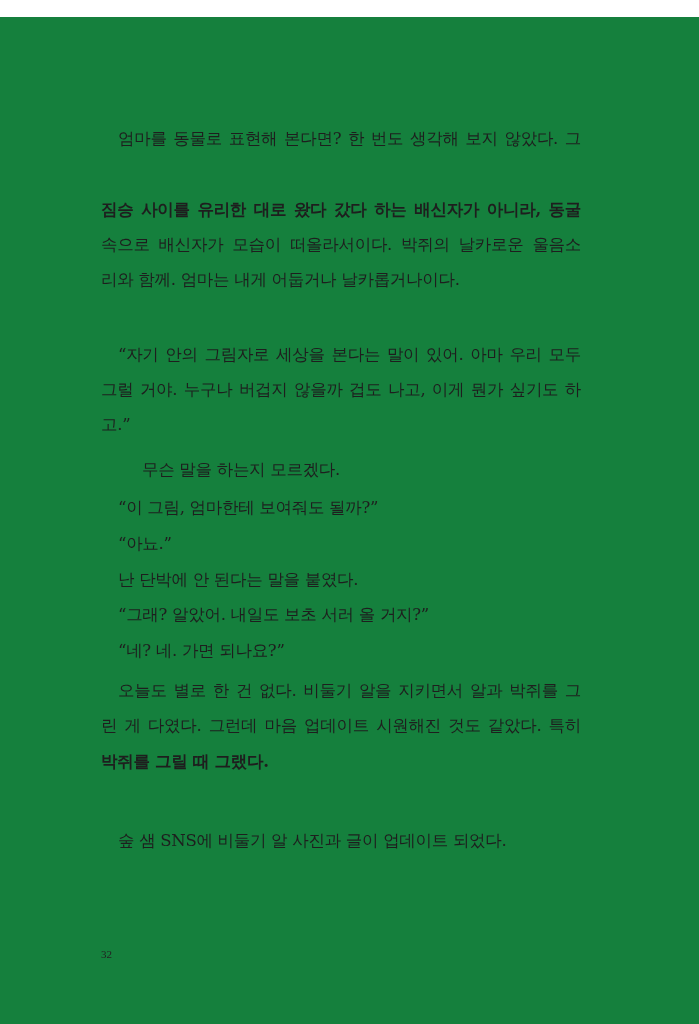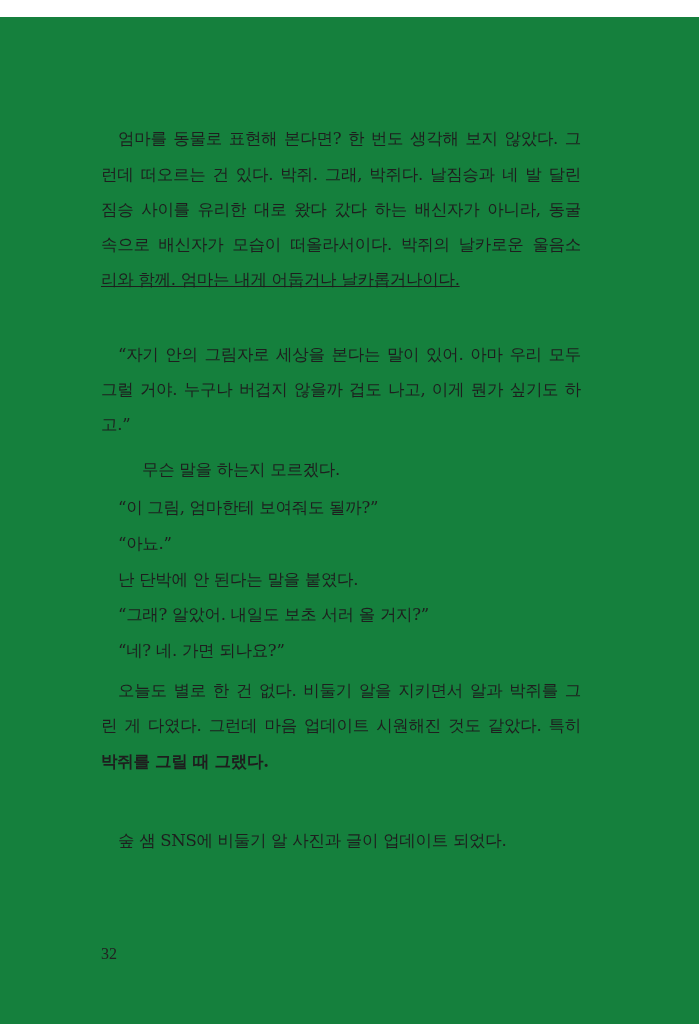--- a/index.html
+++ b/index.html
@@ -37,35 +37,34 @@
     }
     .line.indent {
       left: 118px;
       width: 463px;
     }
     .page-number {
       position: absolute;
       left: 101px;
       top: 927px;
       font-family: "Liberation Serif", "DejaVu Serif", serif;
-      font-size: 16px;
+      font-size: 11px;
       line-height: 20px;
       color: #222;
     }
   </style>
 </head>
 <body>
 
 <div class="page">
 
   <div class="line indent justify" style="top:111px;">엄마를 동물로 표현해 본다면? 한 번도 생각해 보지 않았다. 그</div>
-  <div class="line justify" style="top:147px;">런데 떠오르는 건 있다. 박쥐. 그래, 박쥐다. 날짐승과 네 발 달린</div>
-  <div class="line justify" style="top:182px;">짐승 사이를 유리한 대로 왔다 갔다 하는 배신자가 아니라, 동굴</div>
+  <div class="line justify" style="top:182px;font-weight:bold;">짐승 사이를 유리한 대로 왔다 갔다 하는 배신자가 아니라, 동굴</div>
   <div class="line justify" style="top:217px;">속으로 배신자가 모습이 떠올라서이다. 박쥐의 날카로운 울음소</div>
-  <div class="line" style="top:252px;text-decoration:underline;">리와 함께. 엄마는 내게 어둡거나 날카롭거나이다.</div>
+  <div class="line" style="top:252px;">리와 함께. 엄마는 내게 어둡거나 날카롭거나이다.</div>
 
 
   <div class="line indent justify" style="top:327px;">“자기 안의 그림자로 세상을 본다는 말이 있어. 아마 우리 모두</div>
   <div class="line justify" style="top:362px;">그럴 거야. 누구나 버겁지 않을까 겁도 나고, 이게 뭔가 싶기도 하</div>
   <div class="line" style="top:397px;">고.”</div>
 
   <div class="line indent" style="top:442px;margin-left:24px;">무슨 말을 하는지 모르겠다.</div>
   <div class="line indent" style="top:480px;">“이 그림, 엄마한테 보여줘도 될까?”</div>
   <div class="line indent" style="top:516px;">“아뇨.”</div>
   <div class="line indent" style="top:552px;">난 단박에 안 된다는 말을 붙였다.</div>

